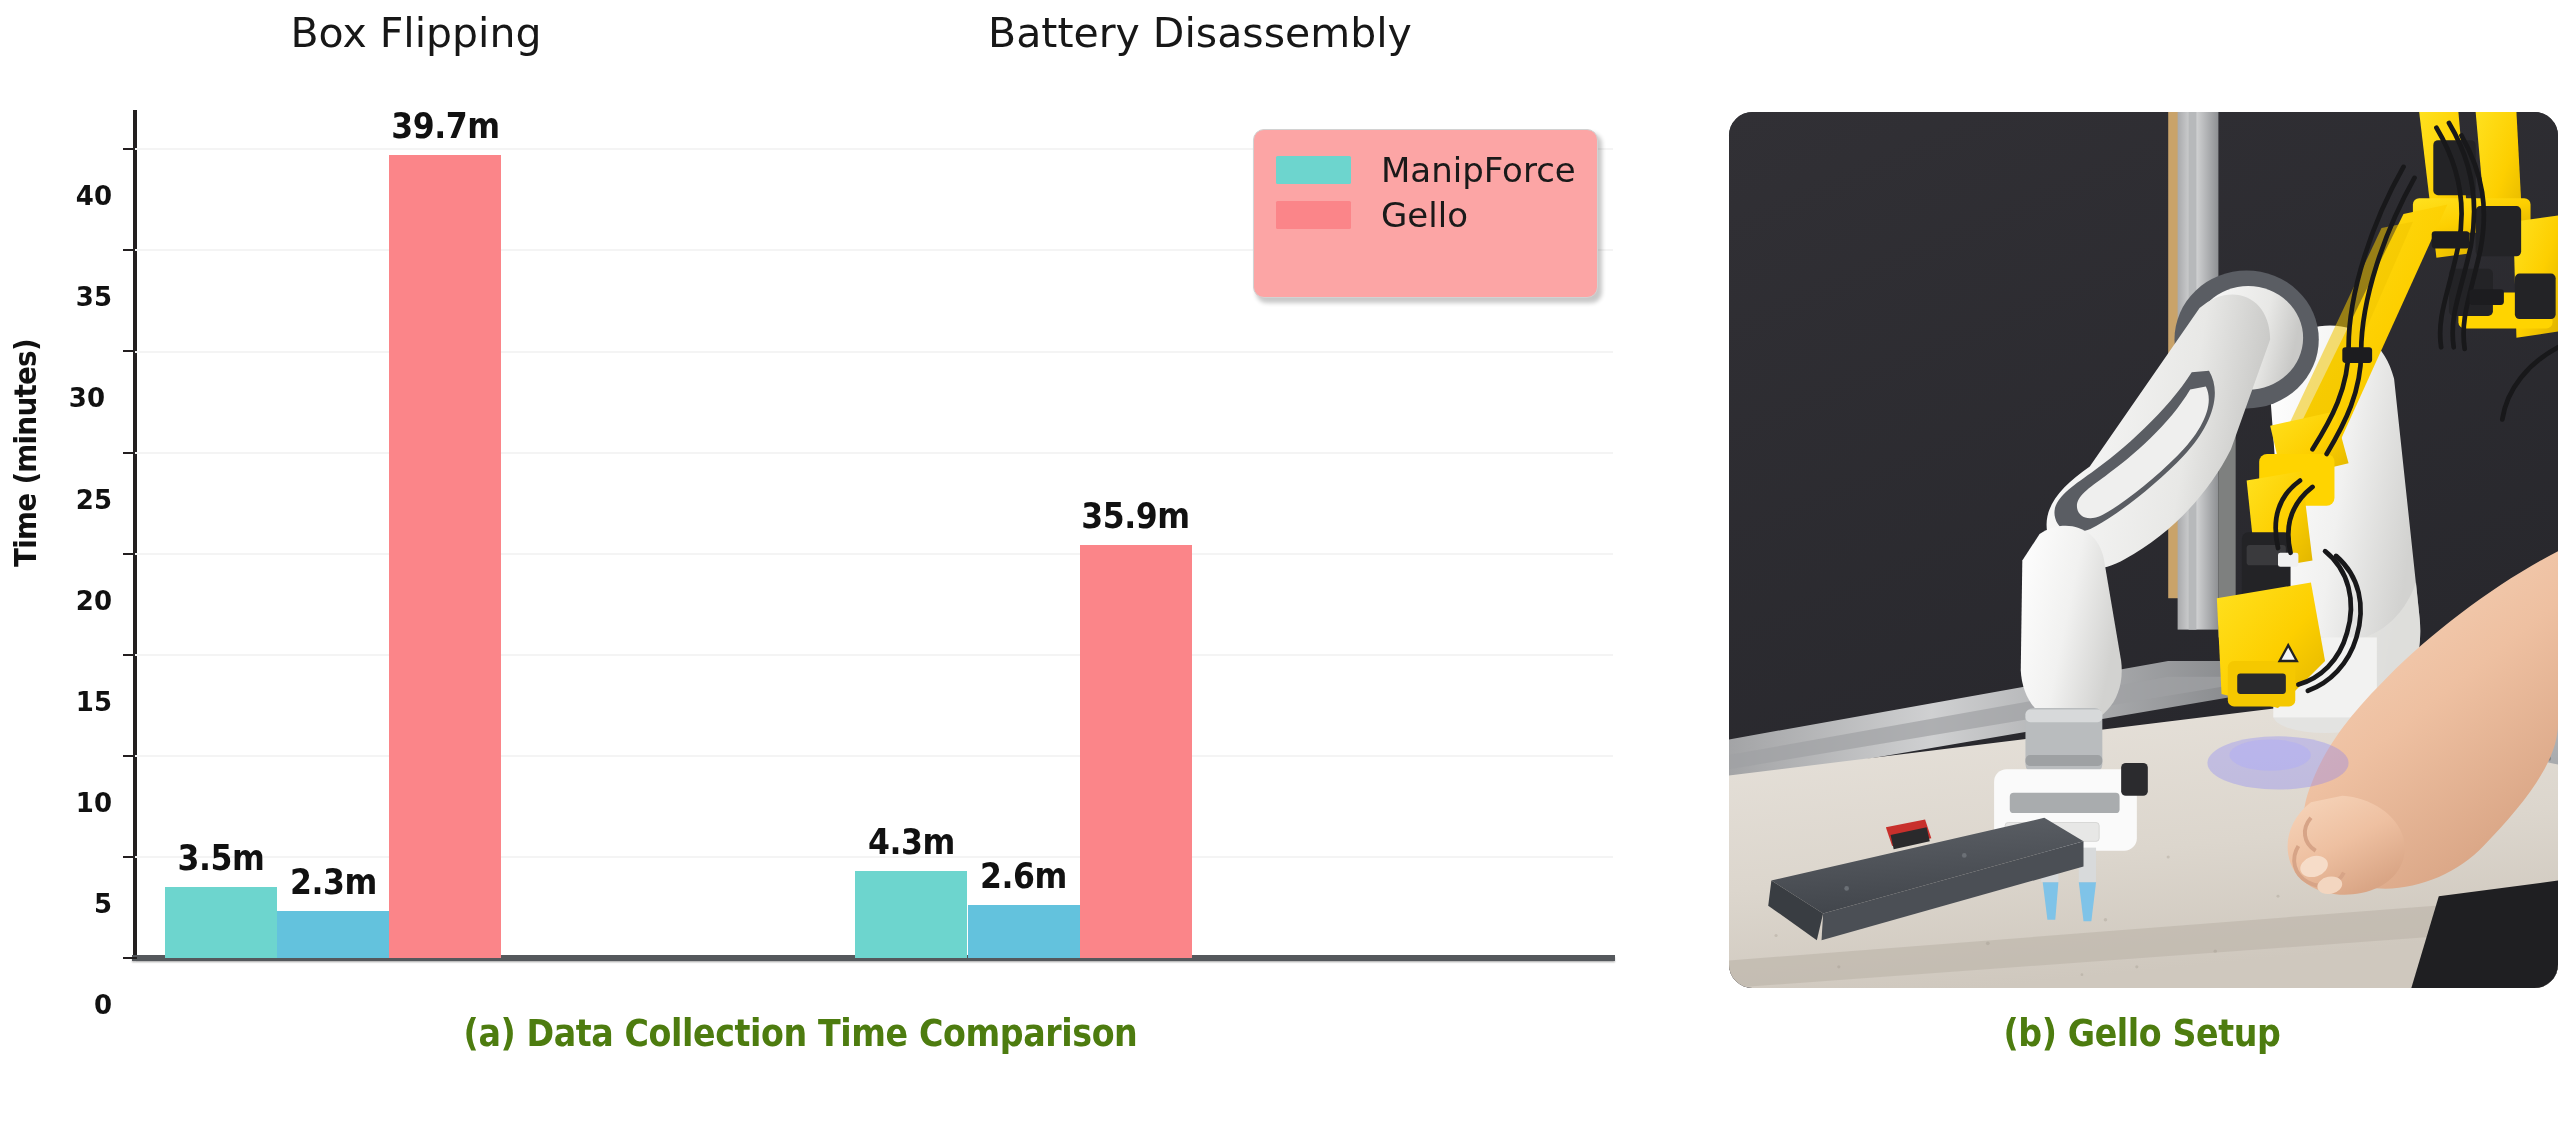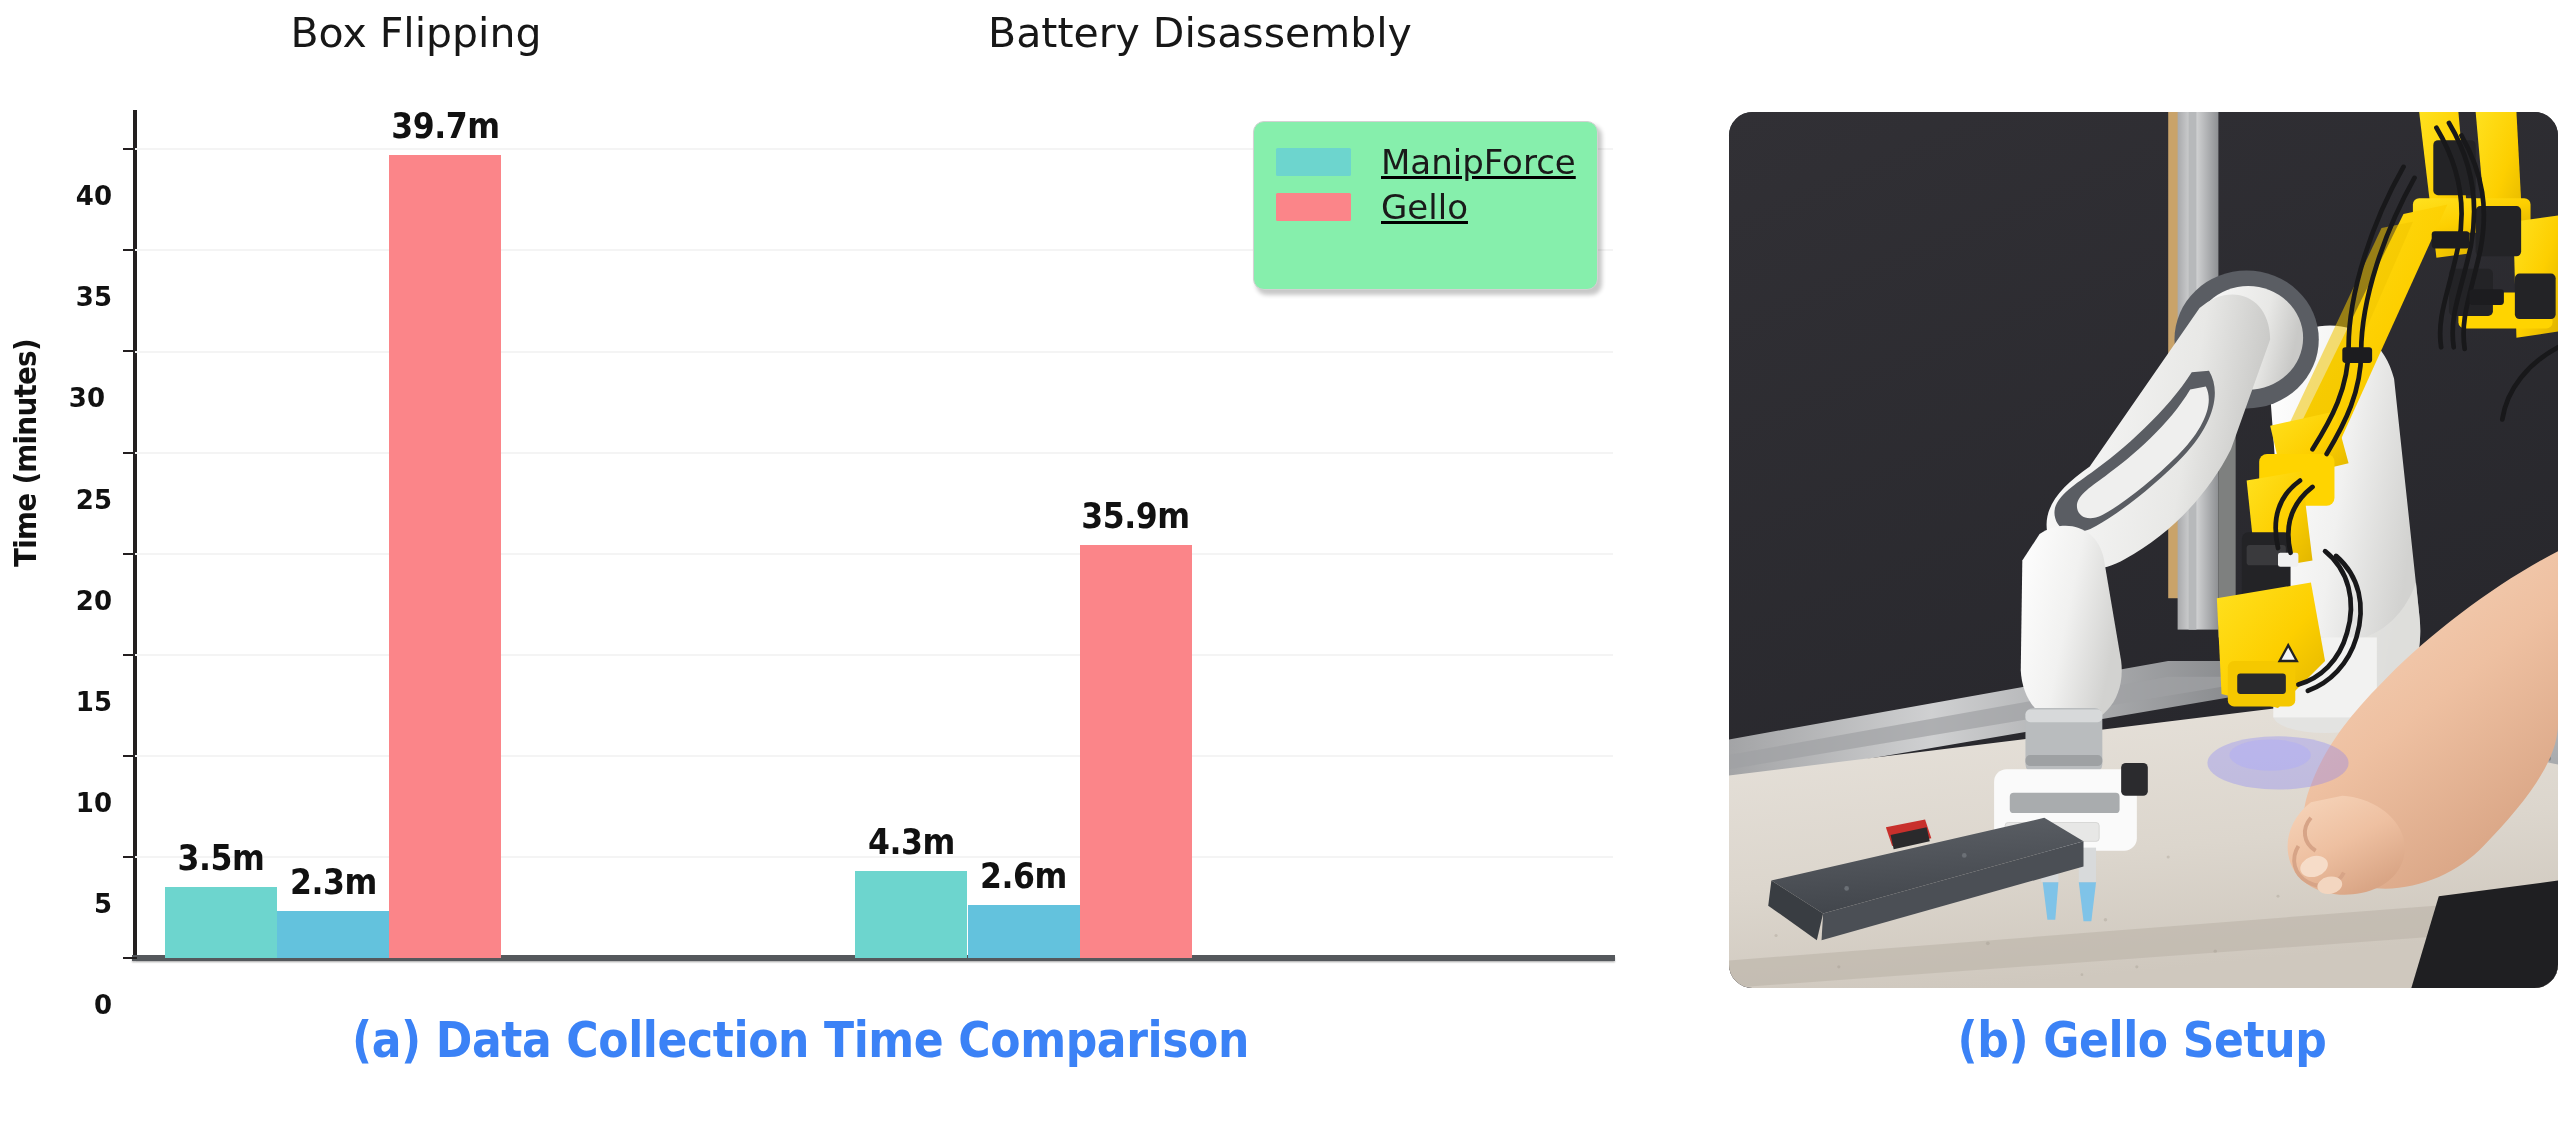--- a/index.html
+++ b/index.html
@@ -76,43 +76,42 @@
     position: absolute;
     text-align: center;
     font-family: "DejaVu Sans Condensed", "DejaVu Sans", "Liberation Sans", sans-serif;
     font-weight: 700; font-size: 35px; color: #111;
     white-space: nowrap; letter-spacing: -0.4px;
   }
 
   
   #legend {
     position: absolute;
-    left: 1253px; top: 121px;
+    left: 1253px; top: 129px;
     width: 345px; height: 169px;
-    background: #86efac;
+    background: #fca5a5;
     border: 1.6px solid #d2d2d2;
     border-radius: 11px;
     box-shadow: 3.9px 4.7px 4.7px rgba(0,0,0,.22);
     padding: 17.3px 19px 17.3px 22px;
-    text-decoration: underline;
   }
   .legend-row { display: flex; align-items: center; height: 45px; }
   .legend-swatch {
     width: 75px; height: 28px; border-radius: 1.6px; flex: 0 0 auto;
   }
   .legend-text {
     margin-left: 30px;
     font-family: "DejaVu Sans", "Liberation Sans", sans-serif;
     font-size: 34px; color: #1a1a1a; white-space: nowrap;
   }
 
   .caption {
     position: absolute;
     font-family: "DejaVu Sans Condensed", "DejaVu Sans", "Liberation Sans", sans-serif;
-    font-weight: 700; font-size: 49px; color: #3b82f6;
+    font-weight: 700; font-size: 37px; color: #4d7c0f;
     text-align: center; white-space: nowrap; letter-spacing: -0.4px;
   }
   #caption-a { left: 0px; top: 1012px; width: 1601px; }
   #caption-b { left: 1726px; top: 1012px; width: 832px; }
 
   
   #photo {
     position: absolute;
     left: 1729px; top: 112px;
     width: 829px; height: 876px;

